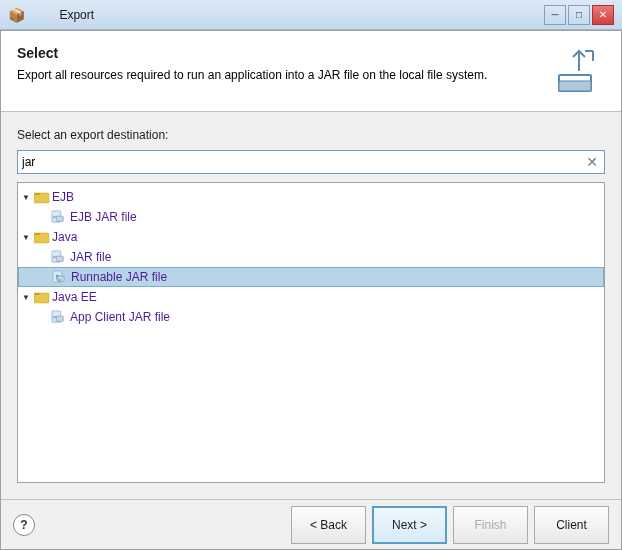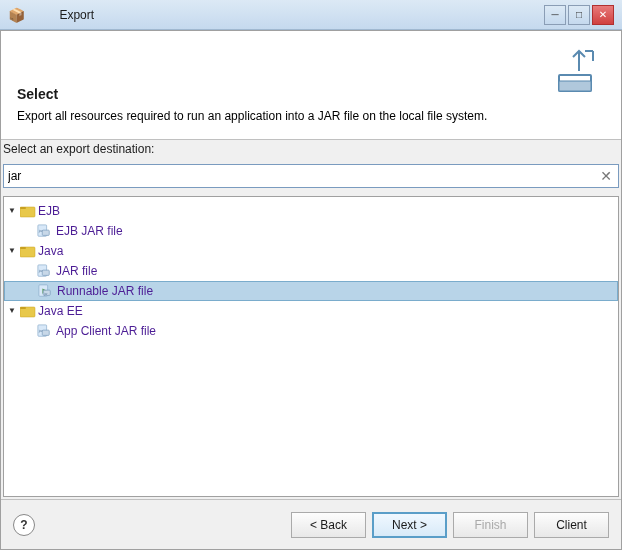--- a/index.html
+++ b/index.html
@@ -70,21 +70,20 @@
     .header-section {
       background: white;
       padding: 14px 16px;
       border-bottom: 1px solid #c0c0c0;
       display: flex;
       align-items: flex-start;
       justify-content: space-between;
     }
     .header-text {
       flex: 1;
-      margin-top: 41px;
     }
     .header-title {
       font-size: 14px;
       font-weight: bold;
       color: #1a1a1a;
       margin-bottom: 6px;
     }
     .header-desc {
       font-size: 12px;
       color: #000000;
@@ -96,21 +95,21 @@
       height: 52px;
       display: flex;
       align-items: center;
       justify-content: center;
       flex-shrink: 0;
     }
 
     
     .content-area {
       flex: 1;
-      padding: 2px;
+      padding: 16px;
       display: flex;
       flex-direction: column;
       gap: 8px;
     }
 
     .label {
       font-size: 12px;
       color: #1a1a1a;
     }
 
@@ -231,21 +230,21 @@
       display: flex;
       align-items: center;
       justify-content: center;
       font-size: 12px;
       font-weight: bold;
       color: #333;
       cursor: pointer;
     }
 
     .dialog-btn {
-      height: 26px;
+      height: 38px;
       min-width: 75px;
       padding: 0 12px;
       border: 1px solid #aaa;
       background: linear-gradient(to bottom, #fdfdfd, #e8e8e8);
       font-size: 12px;
       font-family: inherit;
       color: #1a1a1a;
       cursor: pointer;
       display: flex;
       align-items: center;

